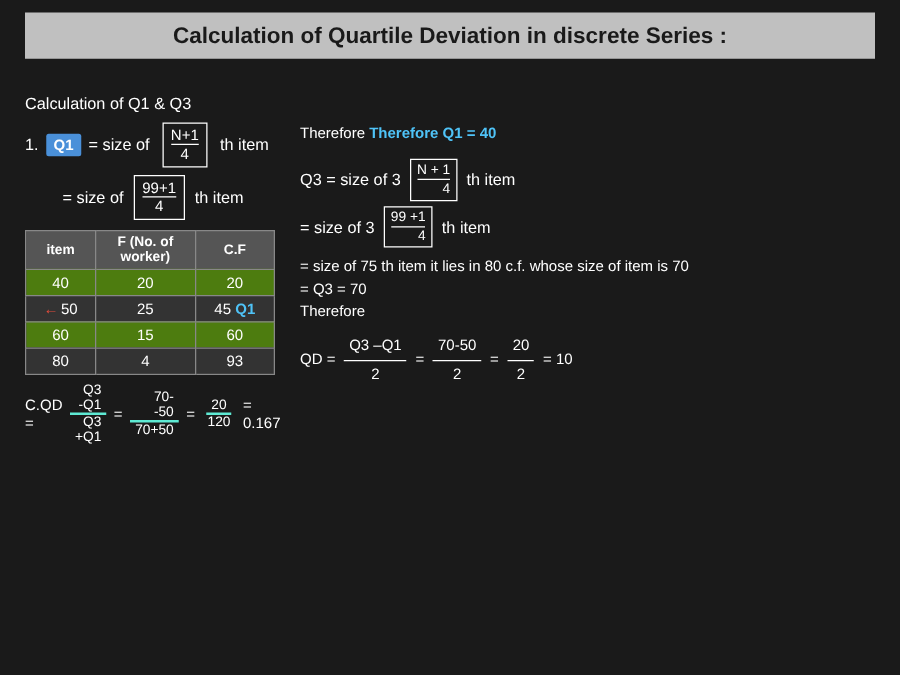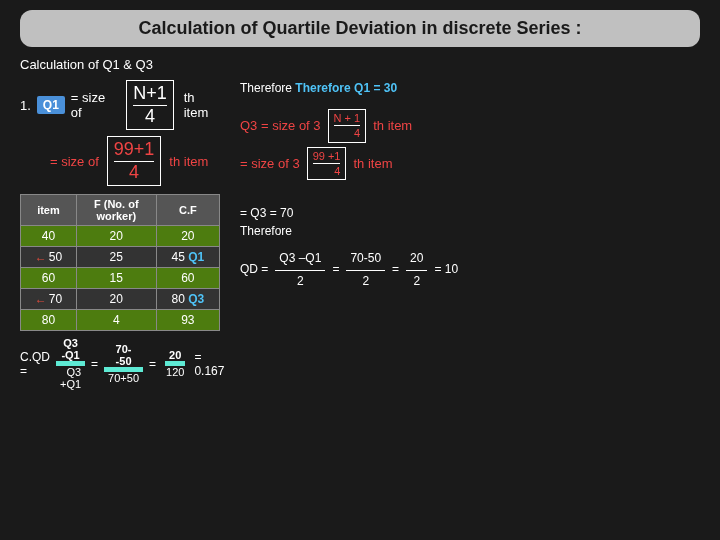--- a/index.html
+++ b/index.html
@@ -14,27 +14,28 @@
     }
 
     .title-bar {
       background: #c0c0c0;
       color: #1a1a1a;
       text-align: center;
       padding: 8px 20px;
       font-size: 18px;
       font-weight: bold;
       margin: 10px 20px 0 20px;
-      border-radius: 12px;
+      border-radius: 0;
     }
 
     .main-content {
       display: flex;
       padding: 10px 20px;
       gap: 20px;
+      margin-top: 18px;
     }
 
     .left-panel {
       width: 200px;
       flex-shrink: 0;
     }
 
     .right-panel {
       flex: 1;
     }
@@ -63,40 +64,40 @@
       border-radius: 2px;
     }
 
     .fraction-box {
       display: inline-flex;
       flex-direction: column;
       align-items: center;
       border: 1.5px solid #fff;
       padding: 2px 6px;
       margin: 0 4px;
-      font-size: 18px;
+      font-size: 12px;
       line-height: 1.2;
     }
 
     .fraction-box .num {
       border-bottom: 1px solid #fff;
       width: 100%;
       text-align: center;
     }
 
     .fraction-box .den {
       text-align: center;
     }
 
     .size-line {
       display: flex;
       align-items: center;
       gap: 4px;
       font-size: 13px;
-      color: #ef4444;
+      color: #ffffff;
       margin-bottom: 4px;
     }
 
     
     .data-table {
       border-collapse: collapse;
       width: 100%;
       font-size: 12px;
       margin-top: 8px;
     }
@@ -202,24 +203,23 @@
     }
 
     .cqd-frac {
       display: inline-flex;
       flex-direction: column;
       align-items: center;
       font-size: 11px;
     }
 
     .cqd-frac .n {
-      border-bottom: 5px solid #5eead4;
+      border-bottom: 2px solid #5eead4;
       padding: 0 4px;
-      text-align: center;
-      font-weight: bold;
+      text-align: right;
     }
 
     .cqd-frac .d {
       padding: 0 4px;
       text-align: right;
     }
 
     .col-header-small {
       font-size: 10px;
     }
@@ -272,25 +272,20 @@
             <td><span style="color:#e74c3c;margin-right:2px;">←</span>50</td>
             <td>25</td>
             <td>45 <span class="badge-inline">Q1</span></td>
           </tr>
           <tr>
             <td>60</td>
             <td>15</td>
             <td>60</td>
           </tr>
           <tr>
-            <td><span style="color:#e74c3c;margin-right:2px;">←</span>70</td>
-            <td>20</td>
-            <td>80 <span class="badge-inline">Q3</span></td>
-          </tr>
-          <tr>
             <td>80</td>
             <td>4</td>
             <td>93</td>
           </tr>
         </tbody>
     </table>
 
     <div class="cqd-line">
       <span>C.QD =</span>
       <span class="cqd-frac">
@@ -308,21 +303,21 @@
         <span class="d">120</span>
       </span>
       <span>= 0.167</span>
     </div>
   </div>
 
   <div class="right-panel">
 
     <div class="result-text">
       <br>
-      <span>Therefore <span class="q1-result" style="color:#4fc3f7;font-weight:bold;">Therefore Q1 = 30</span></span>
+      <span>Therefore <span class="q1-result" style="color:#4fc3f7;font-weight:bold;">Therefore Q1 = 40</span></span>
     </div>
 
     <div style="margin-top:12px;">
       <div class="size-line">
         <span>Q3  = size of 3</span>
         <span class="inline-frac">
           <span class="n">N + 1</span>
           <span class="d">4</span>
         </span>
         <span>th   item</span>
@@ -332,21 +327,21 @@
         <span>= size of  3</span>
         <span class="inline-frac">
           <span class="n">99 +1</span>
           <span class="d">4</span>
         </span>
         <span>th  item</span>
       </div>
     </div>
 
     <div class="result-text" style="margin-top:6px;">
-      <br>
+      <span>= size of 75 th item  it lies in 80 c.f. whose size  of item is 70</span><br>
       <span>= Q3 = 70</span><br>
       <span>Therefore</span>
     </div>
 
     <div class="qd-section">
       <div class="equals-row">
         <span>QD =</span>
         <span class="math-frac">
           <span class="n">Q3 –Q1</span>
           <span class="d">2</span>

